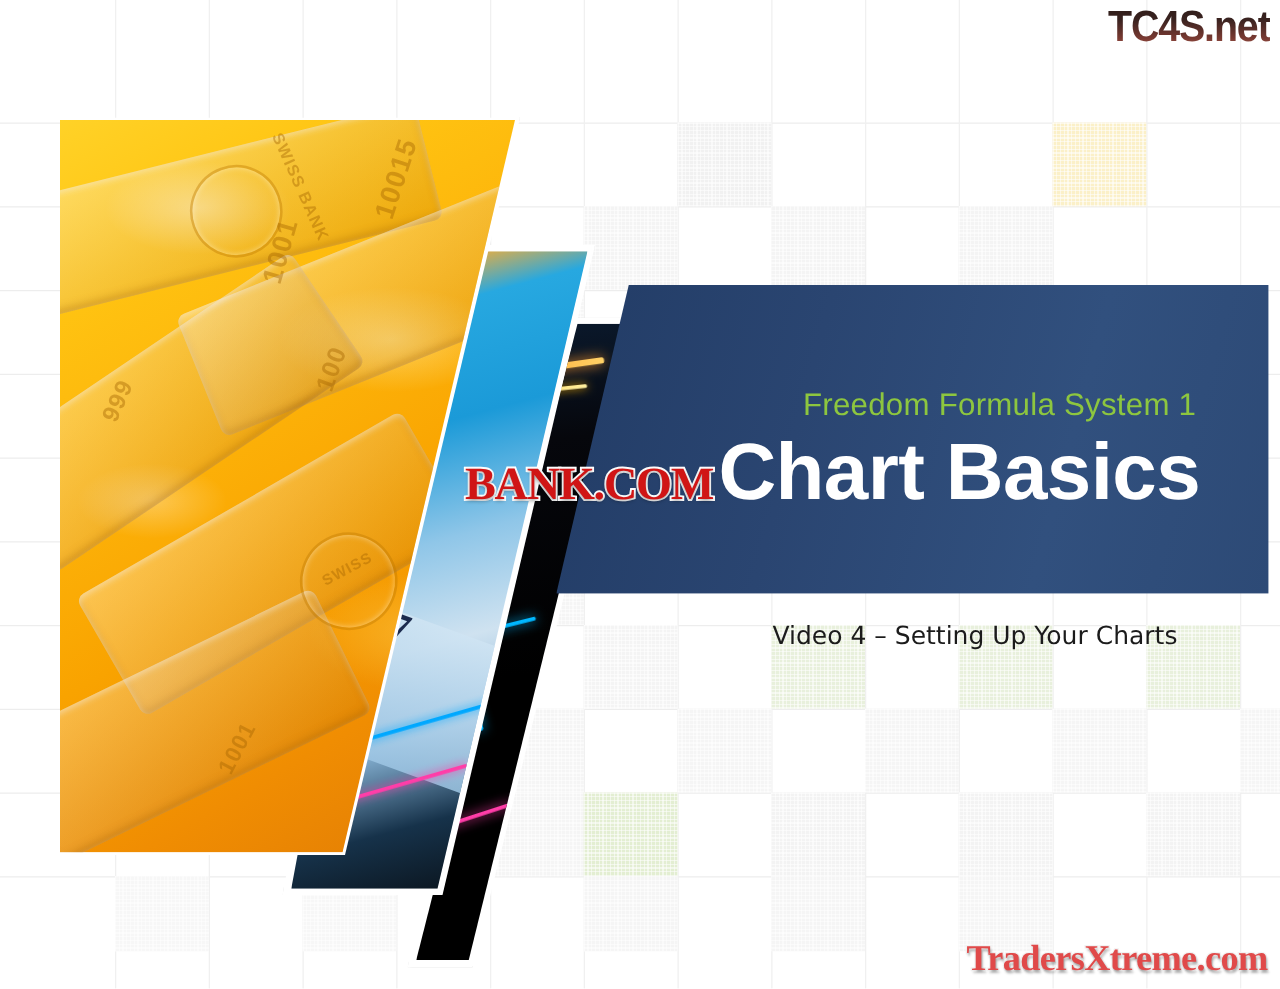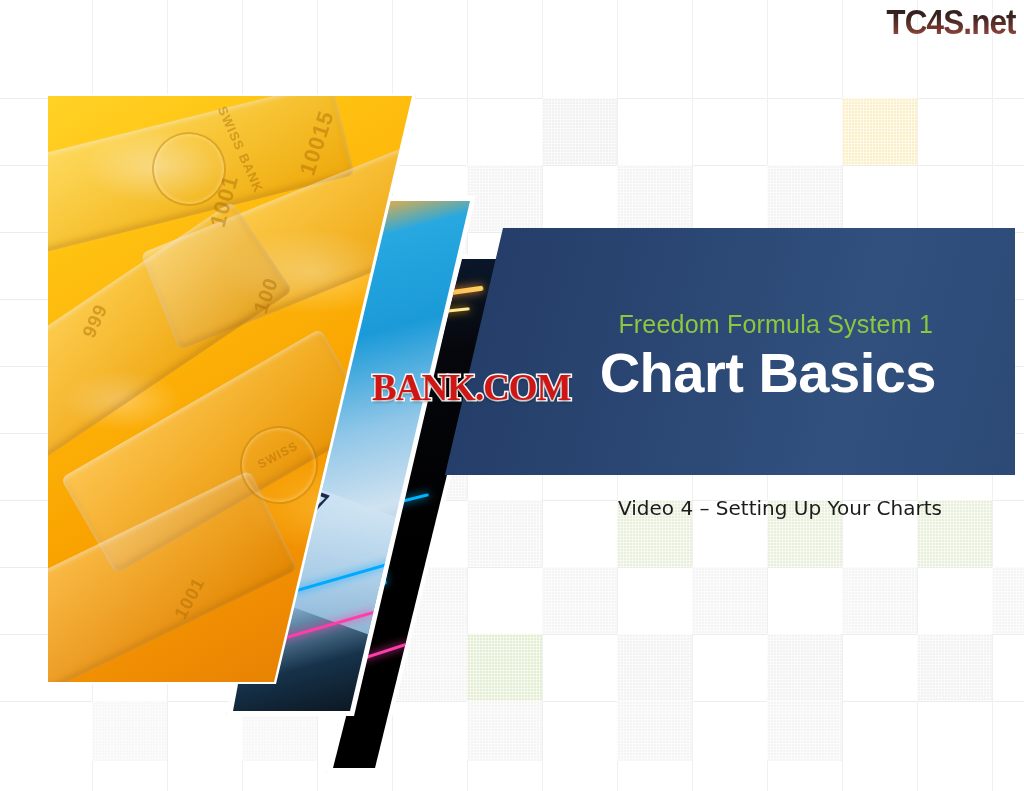--- a/index.html
+++ b/index.html
@@ -73,26 +73,26 @@
     clip-path:polygon(136px 5px, 174px 5px, 49px 514px, 7px 514px);
     background:linear-gradient(175deg,#0b1b30 0%,#06070c 20%,#000 55%,#000 100%);
   }
   .glow{position:absolute;border-radius:2px;filter:blur(.4px);}
 
   
   #banner{position:absolute;left:445px;top:228px;width:570px;height:247px;
     background:linear-gradient(105deg,#223c66 0%,#2a4571 35%,#31507e 70%,#2d4a76 100%);
     clip-path:polygon(58px 0, 570px 0, 570px 247px, 0 247px);
     box-shadow:0 2px 6px rgba(0,0,0,.18);}
-  #banner-text{position:absolute;left:421px;top:228px;width:570px;height:247px;}
+  #banner-text{position:absolute;left:445px;top:228px;width:570px;height:247px;}
   #eyebrow{position:absolute;right:58px;top:82px;color:#8dc63f;
     font-size:25px;letter-spacing:.2px;white-space:nowrap;text-align:right;
     font-family:"Liberation Sans",sans-serif;}
   #maintitle{position:absolute;right:55px;top:112px;color:#ffffff;
-    font-size:56px;font-weight:bold;white-space:nowrap;text-align:right;
+    font-size:64px;font-weight:bold;white-space:nowrap;text-align:right;
     letter-spacing:-.5px;font-family:"Liberation Sans",sans-serif;}
 
   
   #subtitle{position:absolute;left:618px;top:496px;width:360px;
     font-size:20px;color:#1b1b1b;white-space:nowrap;
     font-family:"DejaVu Sans",sans-serif;}
 
   
   #tc4s{position:absolute;right:8px;top:2px;font-size:35px;font-weight:bold;
     font-family:"Liberation Sans Narrow","Liberation Sans",sans-serif;
@@ -234,14 +234,15 @@
   <div id="banner"></div>
   <div id="banner-text">
     <div id="eyebrow">Freedom Formula System 1</div>
     <div id="maintitle">Chart Basics</div>
   </div>
 
   <div id="subtitle">Video 4 – Setting Up Your Charts</div>
 
   <div id="tc4s">TC4S.net</div>
   <div id="dlsub">BANK.COM</div>
+  <div id="tx">TradersXtreme.com</div>
 
 </div>
 
 </body></html>

